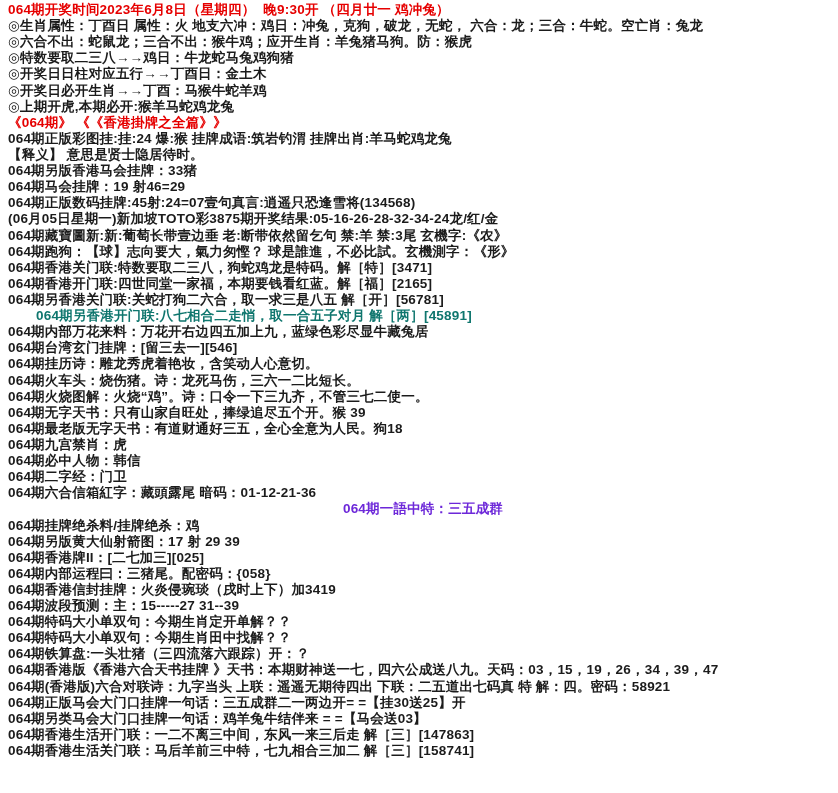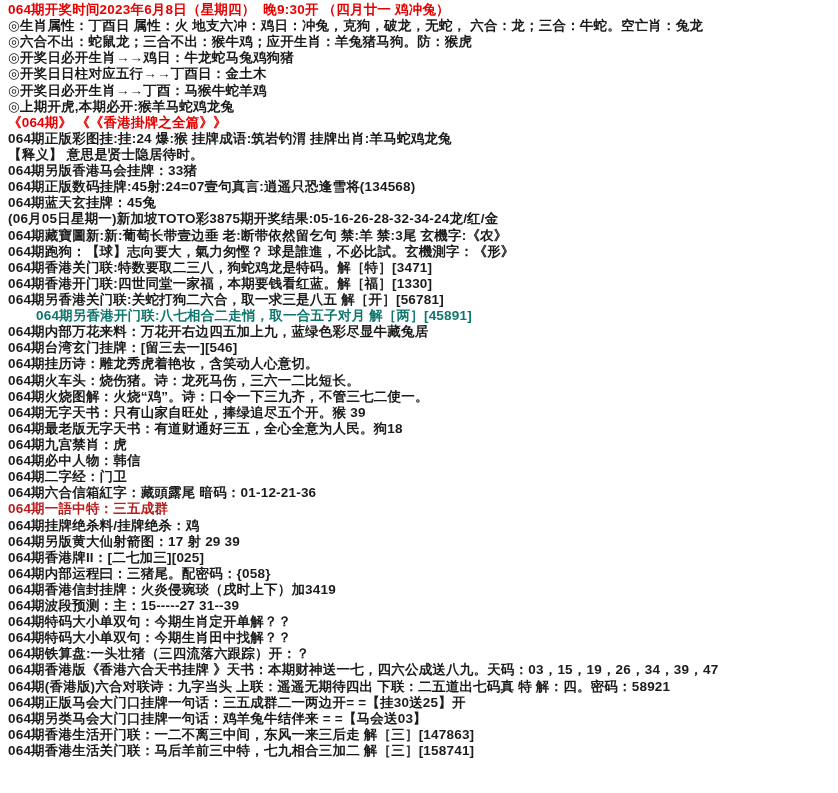--- a/index.html
+++ b/index.html
@@ -30,49 +30,49 @@
   .line.red { color: #e60000; }
 </style>
 </head>
 <body style="background: rgb(255, 255, 255);">
 
 <main class="page">
   <div>
       <div class="line red" style="color: rgb(230, 0, 0);">064期开奖时间2023年6月8日（星期四）  晚9:30开 （四月廿一 鸡冲兔）</div>
       <div class="line" style="color: rgb(27, 27, 27);">◎生肖属性：丁酉日 属性：火 地支六冲：鸡日：冲兔，克狗，破龙，无蛇， 六合：龙；三合：牛蛇。空亡肖：兔龙</div>
       <div class="line" style="color: rgb(27, 27, 27);">◎六合不出：蛇鼠龙；三合不出：猴牛鸡；应开生肖：羊兔猪马狗。防：猴虎</div>
-      <div class="line" style="color: rgb(27, 27, 27);">◎开奖日必开生肖→→鸡日：牛龙蛇马兔鸡狗猪</div>
+      <div class="line" style="color: rgb(27, 27, 27);">◎特数要取二三八→→鸡日：牛龙蛇马兔鸡狗猪</div>
       <div class="line" style="color: rgb(27, 27, 27);">◎开奖日日柱对应五行→→丁酉日：金土木</div>
       <div class="line" style="color: rgb(27, 27, 27);">◎开奖日必开生肖→→丁酉：马猴牛蛇羊鸡</div>
       <div class="line" style="color: rgb(27, 27, 27);">◎上期开虎,本期必开:猴羊马蛇鸡龙兔</div>
       <div class="line red" style="color: rgb(230, 0, 0);">《064期》 《《香港掛牌之全篇》》</div>
       <div class="line" style="color: rgb(27, 27, 27);">064期正版彩图挂:挂:24 爆:猴 挂牌成语:筑岩钓渭 挂牌出肖:羊马蛇鸡龙兔</div>
       <div class="line" style="color: rgb(27, 27, 27);">【释义】 意思是贤士隐居待时。</div>
       <div class="line" style="color: rgb(27, 27, 27);">064期另版香港马会挂牌：33猪</div>
+      <div class="line" style="color: rgb(27, 27, 27);">064期马会挂牌：19 射46=29</div>
       <div class="line" style="color: rgb(27, 27, 27);">064期正版数码挂牌:45射:24=07壹句真言:逍遥只恐逢雪将(134568)</div>
-      <div class="line" style="color: rgb(27, 27, 27);">064期蓝天玄挂牌：45兔</div>
       <div class="line" style="color: rgb(27, 27, 27);">(06月05日星期一)新加坡TOTO彩3875期开奖结果:05-16-26-28-32-34-24龙/红/金</div>
       <div class="line" style="color: rgb(27, 27, 27);">064期藏寶圖新:新:葡萄长带壹边垂 老:断带依然留乞句 禁:羊 禁:3尾 玄機字:《农》</div>
       <div class="line" style="color: rgb(27, 27, 27);">064期跑狗：【球】志向要大，氣力匆慳？ 球是誰進，不必比試。玄機測字：《形》</div>
       <div class="line" style="color: rgb(27, 27, 27);">064期香港关门联:特数要取二三八，狗蛇鸡龙是特码。解［特］[3471]</div>
-      <div class="line" style="color: rgb(27, 27, 27);">064期香港开门联:四世同堂一家福，本期要钱看红蓝。解［福］[1330]</div>
+      <div class="line" style="color: rgb(27, 27, 27);">064期香港开门联:四世同堂一家福，本期要钱看红蓝。解［福］[2165]</div>
       <div class="line" style="color: rgb(27, 27, 27);">064期另香港关门联:关蛇打狗二六合，取一求三是八五 解［开］[56781]</div>
       <div class="line" style="color: #0f766e; margin-left: 28px;">064期另香港开门联:八七相合二走悄，取一合五子对月 解［两］[45891]</div>
       <div class="line" style="color: rgb(27, 27, 27);">064期内部万花来料：万花开右边四五加上九，蓝绿色彩尽显牛藏兔居</div>
       <div class="line" style="color: rgb(27, 27, 27);">064期台湾玄门挂牌：[留三去一][546]</div>
       <div class="line" style="color: rgb(27, 27, 27);">064期挂历诗：雕龙秀虎着艳妆，含笑动人心意切。</div>
       <div class="line" style="color: rgb(27, 27, 27);">064期火车头：烧伤猪。诗：龙死马伤，三六一二比短长。</div>
       <div class="line" style="color: rgb(27, 27, 27);">064期火烧图解：火烧“鸡”。诗：口令一下三九齐，不管三七二使一。</div>
       <div class="line" style="color: rgb(27, 27, 27);">064期无字天书：只有山家自旺处，捧绿追尽五个开。猴 39</div>
       <div class="line" style="color: rgb(27, 27, 27);">064期最老版无字天书：有道财通好三五，全心全意为人民。狗18</div>
       <div class="line" style="color: rgb(27, 27, 27);">064期九宫禁肖：虎</div>
       <div class="line" style="color: rgb(27, 27, 27);">064期必中人物：韩信</div>
       <div class="line" style="color: rgb(27, 27, 27);">064期二字经：门卫</div>
       <div class="line" style="color: rgb(27, 27, 27);">064期六合信箱紅字：藏頭露尾 暗码：01-12-21-36</div>
-      <div class="line" style="color: #b91c1c;">064期一語中特：三五成群</div>
+      <div class="line" style="color: #6d28d9; text-align: center;">064期一語中特：三五成群</div>
       <div class="line" style="color: rgb(27, 27, 27);">064期挂牌绝杀料/挂牌绝杀：鸡</div>
       <div class="line" style="color: rgb(27, 27, 27);">064期另版黄大仙射箭图：17 射 29 39</div>
       <div class="line" style="color: rgb(27, 27, 27);">064期香港牌II：[二七加三][025]</div>
       <div class="line" style="color: rgb(27, 27, 27);">064期内部运程曰：三猪尾。配密码：{058}</div>
       <div class="line" style="color: rgb(27, 27, 27);">064期香港信封挂牌：火炎侵琬琰（戌时上下）加3419</div>
       <div class="line" style="color: rgb(27, 27, 27);">064期波段预测：主：15-----27 31--39</div>
       <div class="line" style="color: rgb(27, 27, 27);">064期特码大小单双句：今期生肖定开单解？？</div>
       <div class="line" style="color: rgb(27, 27, 27);">064期特码大小单双句：今期生肖田中找解？？</div>
       <div class="line" style="color: rgb(27, 27, 27);">064期铁算盘:一头壮猪（三四流落六跟踪）开：？</div>
       <div class="line" style="color: rgb(27, 27, 27);">064期香港版《香港六合天书挂牌 》天书：本期财神送一七，四六公成送八九。天码：03，15，19，26，34，39，47</div>

